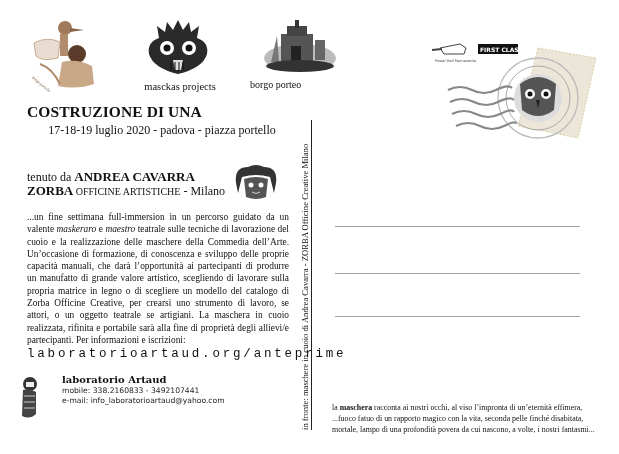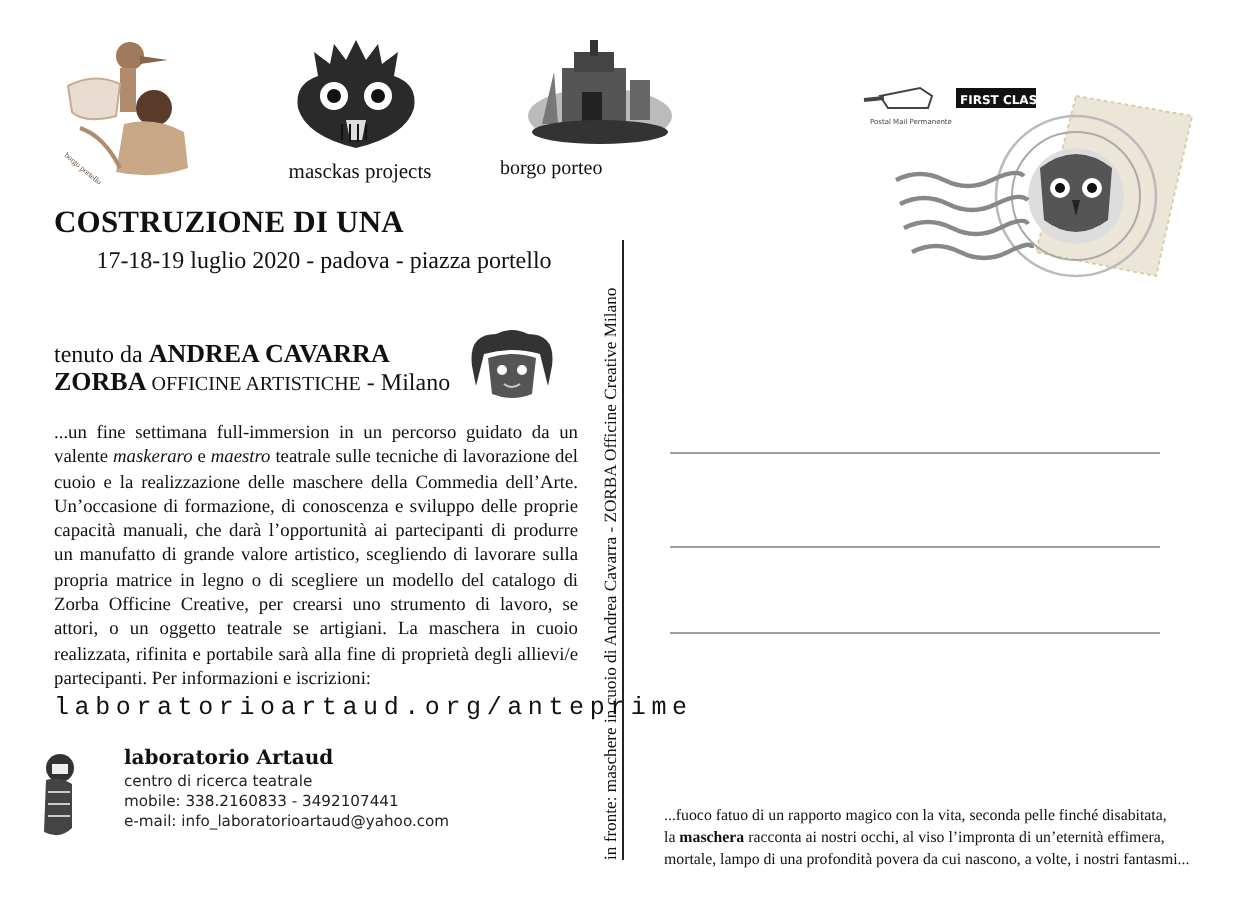--- a/index.html
+++ b/index.html
@@ -119,21 +119,20 @@
 <div class="abs lab-figure">
   <svg width="22" height="46" viewBox="0 0 22 46">
     <ellipse cx="12" cy="8" rx="7" ry="7" fill="#333"></ellipse>
     <rect x="8" y="6" width="8" height="5" fill="#eee"></rect>
     <path d="M5 14 Q12 12 18 16 L18 38 Q12 44 4 40 Z" fill="#444"></path>
     <path d="M6 20 L17 20 M6 26 L17 26 M6 32 L17 32" stroke="#ccc"></path>
   </svg>
 </div>
 <div class="abs lab-info">
   <div class="lab-name">laboratorio Artaud</div>
-  <div>centro di ricerca teatrale</div>
   <div>mobile: 338.2160833 - 3492107441</div>
   <div>e-mail: info_laboratorioartaud@yahoo.com</div>
 </div>
 
 <div class="abs vline"></div>
 <div class="abs vtext">in fronte: maschere in cuoio di Andrea Cavarra - ZORBA Officine Creative Milano</div>
 
 <div class="abs stamp-area">
   <svg width="170" height="120" viewBox="0 0 170 120">
 
@@ -162,16 +161,16 @@
     <path d="M22 74 Q34 68 46 74 T70 74 T84 72" stroke="#888" stroke-width="2.2" fill="none"></path>
     <path d="M26 86 Q38 80 50 86 T74 86 T86 84" stroke="#888" stroke-width="2.2" fill="none"></path>
   </svg>
 </div>
 
 <div class="abs addr-line" style="top:226px;"></div>
 <div class="abs addr-line" style="top:273px;"></div>
 <div class="abs addr-line" style="top:316px;"></div>
 
 <div class="abs quote">
+  <div><span>la </span><b>maschera</b><span> racconta ai nostri occhi, al viso l’impronta di un’eternità effimera,</span></div>
   <div>...fuoco fatuo di un rapporto magico con la vita,  seconda pelle finché disabitata,</div>
-  <div><span>la </span><b>maschera</b><span> racconta ai nostri occhi, al viso l’impronta di un’eternità effimera,</span></div>
   <div>mortale, lampo di una profondità povera da cui nascono, a volte, i nostri fantasmi...</div>
 </div>
 
 </body></html>

